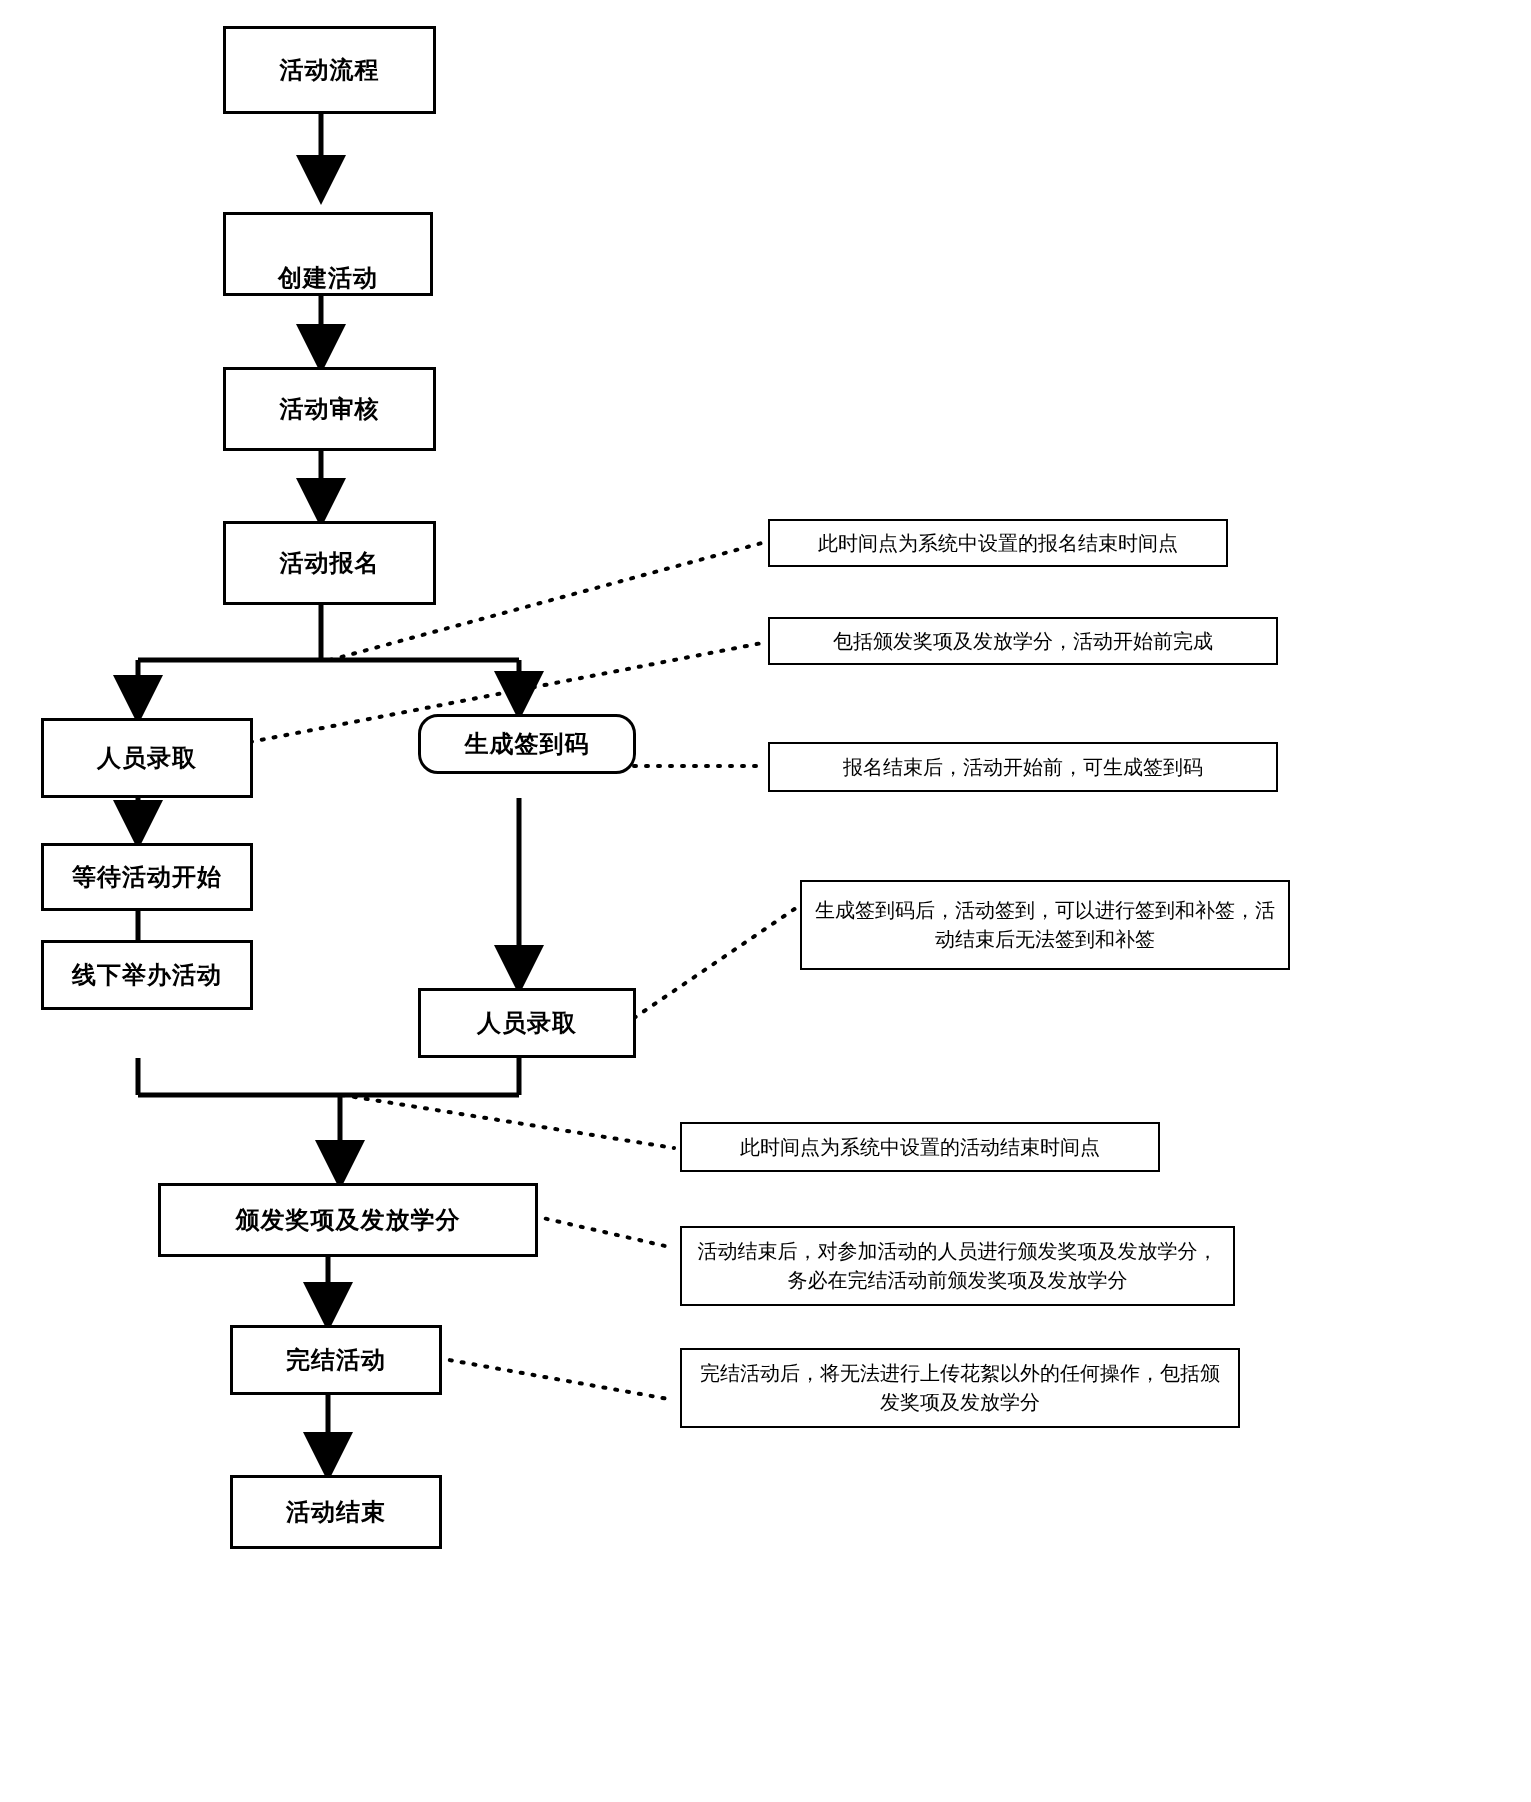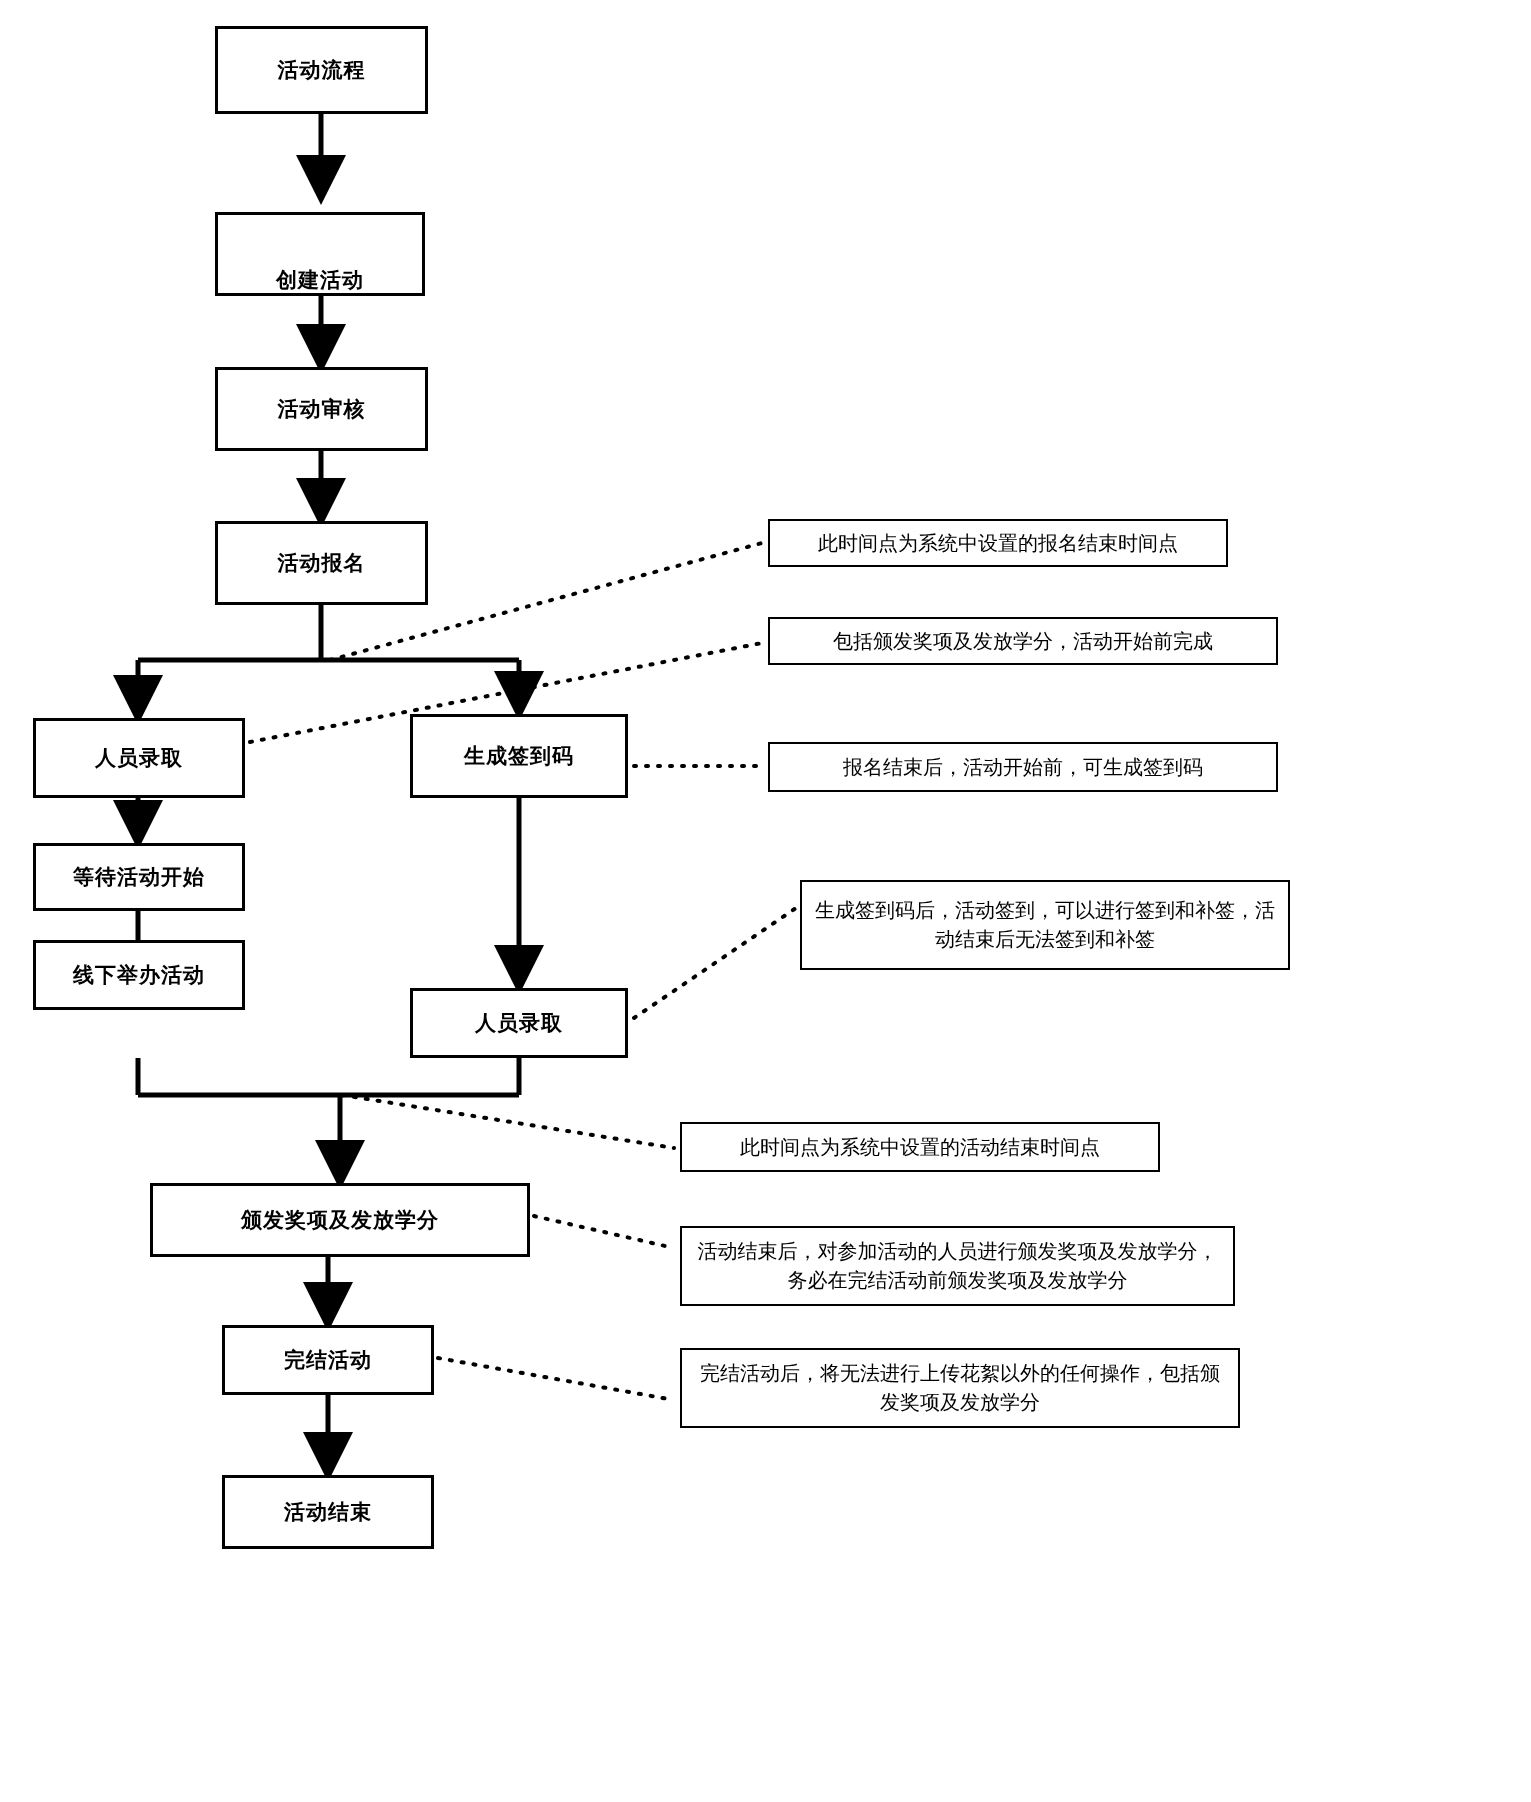--- a/index.html
+++ b/index.html
@@ -29,24 +29,25 @@
   .node {
     position: absolute;
     box-sizing: border-box;
     border: 3px solid #000000;
     background: #ffffff;
     display: flex;
     align-items: center;
     justify-content: center;
     text-align: center;
     font-weight: bold;
-    font-size: 21px;
+    font-size: 24px;
     letter-spacing: 1px;
     line-height: 1.3;
     z-index: 2;
+    margin-left: 8px;
   }
   .note {
     position: absolute;
     box-sizing: border-box;
     border: 2px solid #000000;
     background: #ffffff;
     display: flex;
     align-items: center;
     justify-content: center;
     text-align: center;
@@ -118,21 +119,21 @@
   </div>
 
   <div class="node" style="left:215px; top:521px; width:213px; height:84px;">
     <span>活动报名</span>
   </div>
 
   <div class="node" style="left:33px; top:718px; width:212px; height:80px;">
     <span>人员录取</span>
   </div>
 
-  <div class="node" style="left:410px; top:714px; width:218px; height:84px;">
+  <div class="node" style="left:410px; top:714px; width:218px; height:60px;border-radius:20px;">
     <span>生成签到码</span>
   </div>
 
   <div class="node" style="left:33px; top:843px; width:212px; height:68px;">
     <span>等待活动开始</span>
   </div>
 
   <div class="node" style="left:33px; top:940px; width:212px; height:70px;">
     <span>线下举办活动</span>
   </div>

